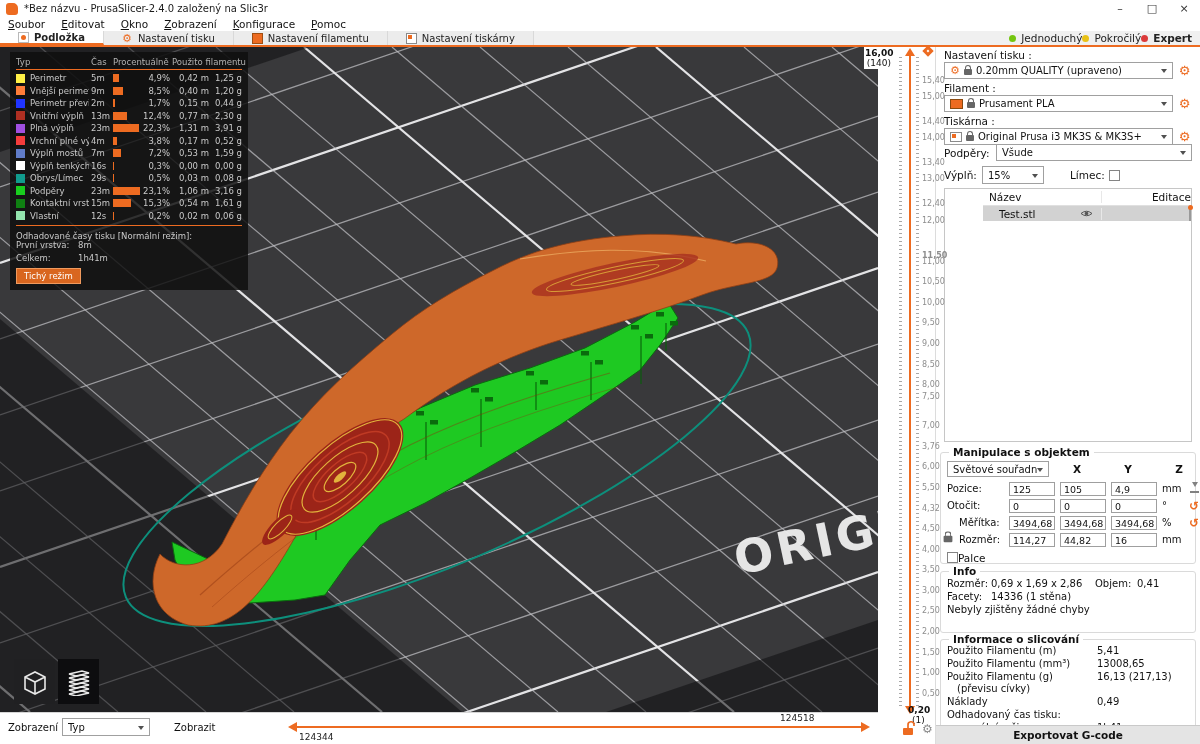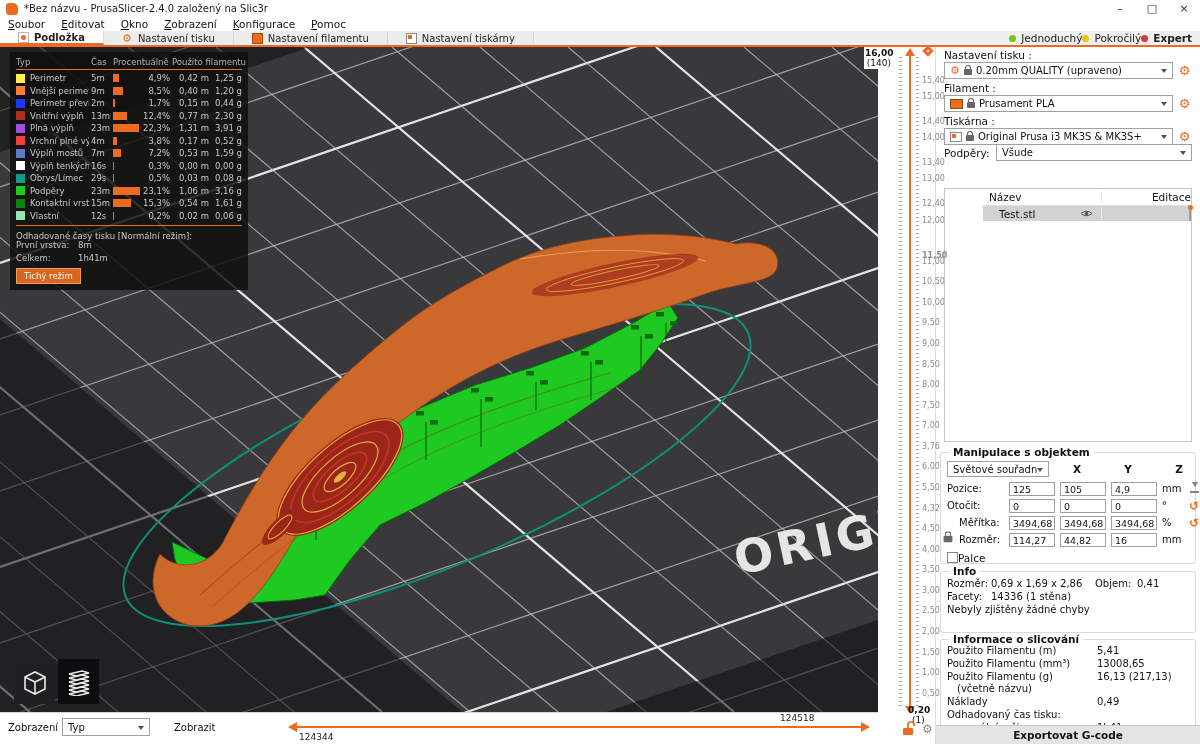--- a/index.html
+++ b/index.html
@@ -518,21 +518,21 @@
       <div class="tickl" style="top: 152.101px;">12,40</div>
       <div class="tickl" style="top: 168.557px;">12,00</div>
       <div class="tickl" style="top: 204px; font-weight: bold;">11,50</div>
       <div class="tickl" style="top: 209.696px;">11,00</div>
       <div class="tickl" style="top: 230.266px;">10,50</div>
       <div class="tickl" style="top: 250.835px;">10,00</div>
       <div class="tickl" style="top: 271.405px;">9,50</div>
       <div class="tickl" style="top: 291.975px;">9,00</div>
       <div class="tickl" style="top: 312.544px;">8,50</div>
       <div class="tickl" style="top: 333.114px;">8,00</div>
-      <div class="tickl" style="top: 354px;">7,50</div>
+      <div class="tickl" style="top: 345px;">7,50</div>
       <div class="tickl" style="top: 374.253px;">7,00</div>
       <div class="tickl" style="top: 394.823px;">3,76</div>
       <div class="tickl" style="top: 415.392px;">6,00</div>
       <div class="tickl" style="top: 435.962px;">5,50</div>
       <div class="tickl" style="top: 456.532px;">4,32</div>
       <div class="tickl" style="top: 477.101px;">4,50</div>
       <div class="tickl" style="top: 497.671px;">4,00</div>
       <div class="tickl" style="top: 518.241px;">3,50</div>
       <div class="tickl" style="top: 538.81px;">3,00</div>
       <div class="tickl" style="top: 559.38px;">2,50</div>
@@ -584,20 +584,29 @@
       <div class="gear-btn">⚙</div>
     </div>
   </div>
 
   <div class="row-podpery">
     <span style="width:48px; flex:none">Podpěry:</span>
     <div class="combo">
         <span class="ctext">Všude</span>
       </div>
   </div>
+  <div class="row-vypln">
+    <span style="width:34px; flex:none">Výplň:</span>
+    <div class="combo" style="width:62px">
+        <span class="ctext">15%</span>
+      </div>
+    <span style="width:18px"></span>
+    <span>Límec:</span>
+    <span class="checkbox"></span>
+  </div>
 
   <div class="obj-table">
     <div class="ot-head">
       <span class="ot-name">Název</span>
       <span class="ot-eye"></span>
       <span class="ot-edit">Editace</span>
     </div>
     <div class="ot-row">
       <span class="ot-name">Test.stl</span>
       <span class="ot-eye">
@@ -677,21 +686,21 @@
     <div id="slice-rows">
         <div class="slice-row">
           <span class="sl">Použito Filamentu (m)</span>
           <span class="sv">5,41</span>
         </div>
         <div class="slice-row">
           <span class="sl">Použito Filamentu (mm³)</span>
           <span class="sv">13008,65</span>
         </div>
         <div class="slice-row">
-          <span class="sl">Použito Filamentu (g)<div class="sub">(včetně názvu)</div></span>
+          <span class="sl">Použito Filamentu (g)<div class="sub">(převisu cívky)</div></span>
           <span class="sv">16,13 (217,13)</span>
         </div>
         <div class="slice-row">
           <span class="sl">Náklady</span>
           <span class="sv">0,49</span>
         </div>
         <div class="slice-row">
           <span class="sl">Odhadovaný čas tisku:</span>
           <span class="sv"></span>
         </div>

